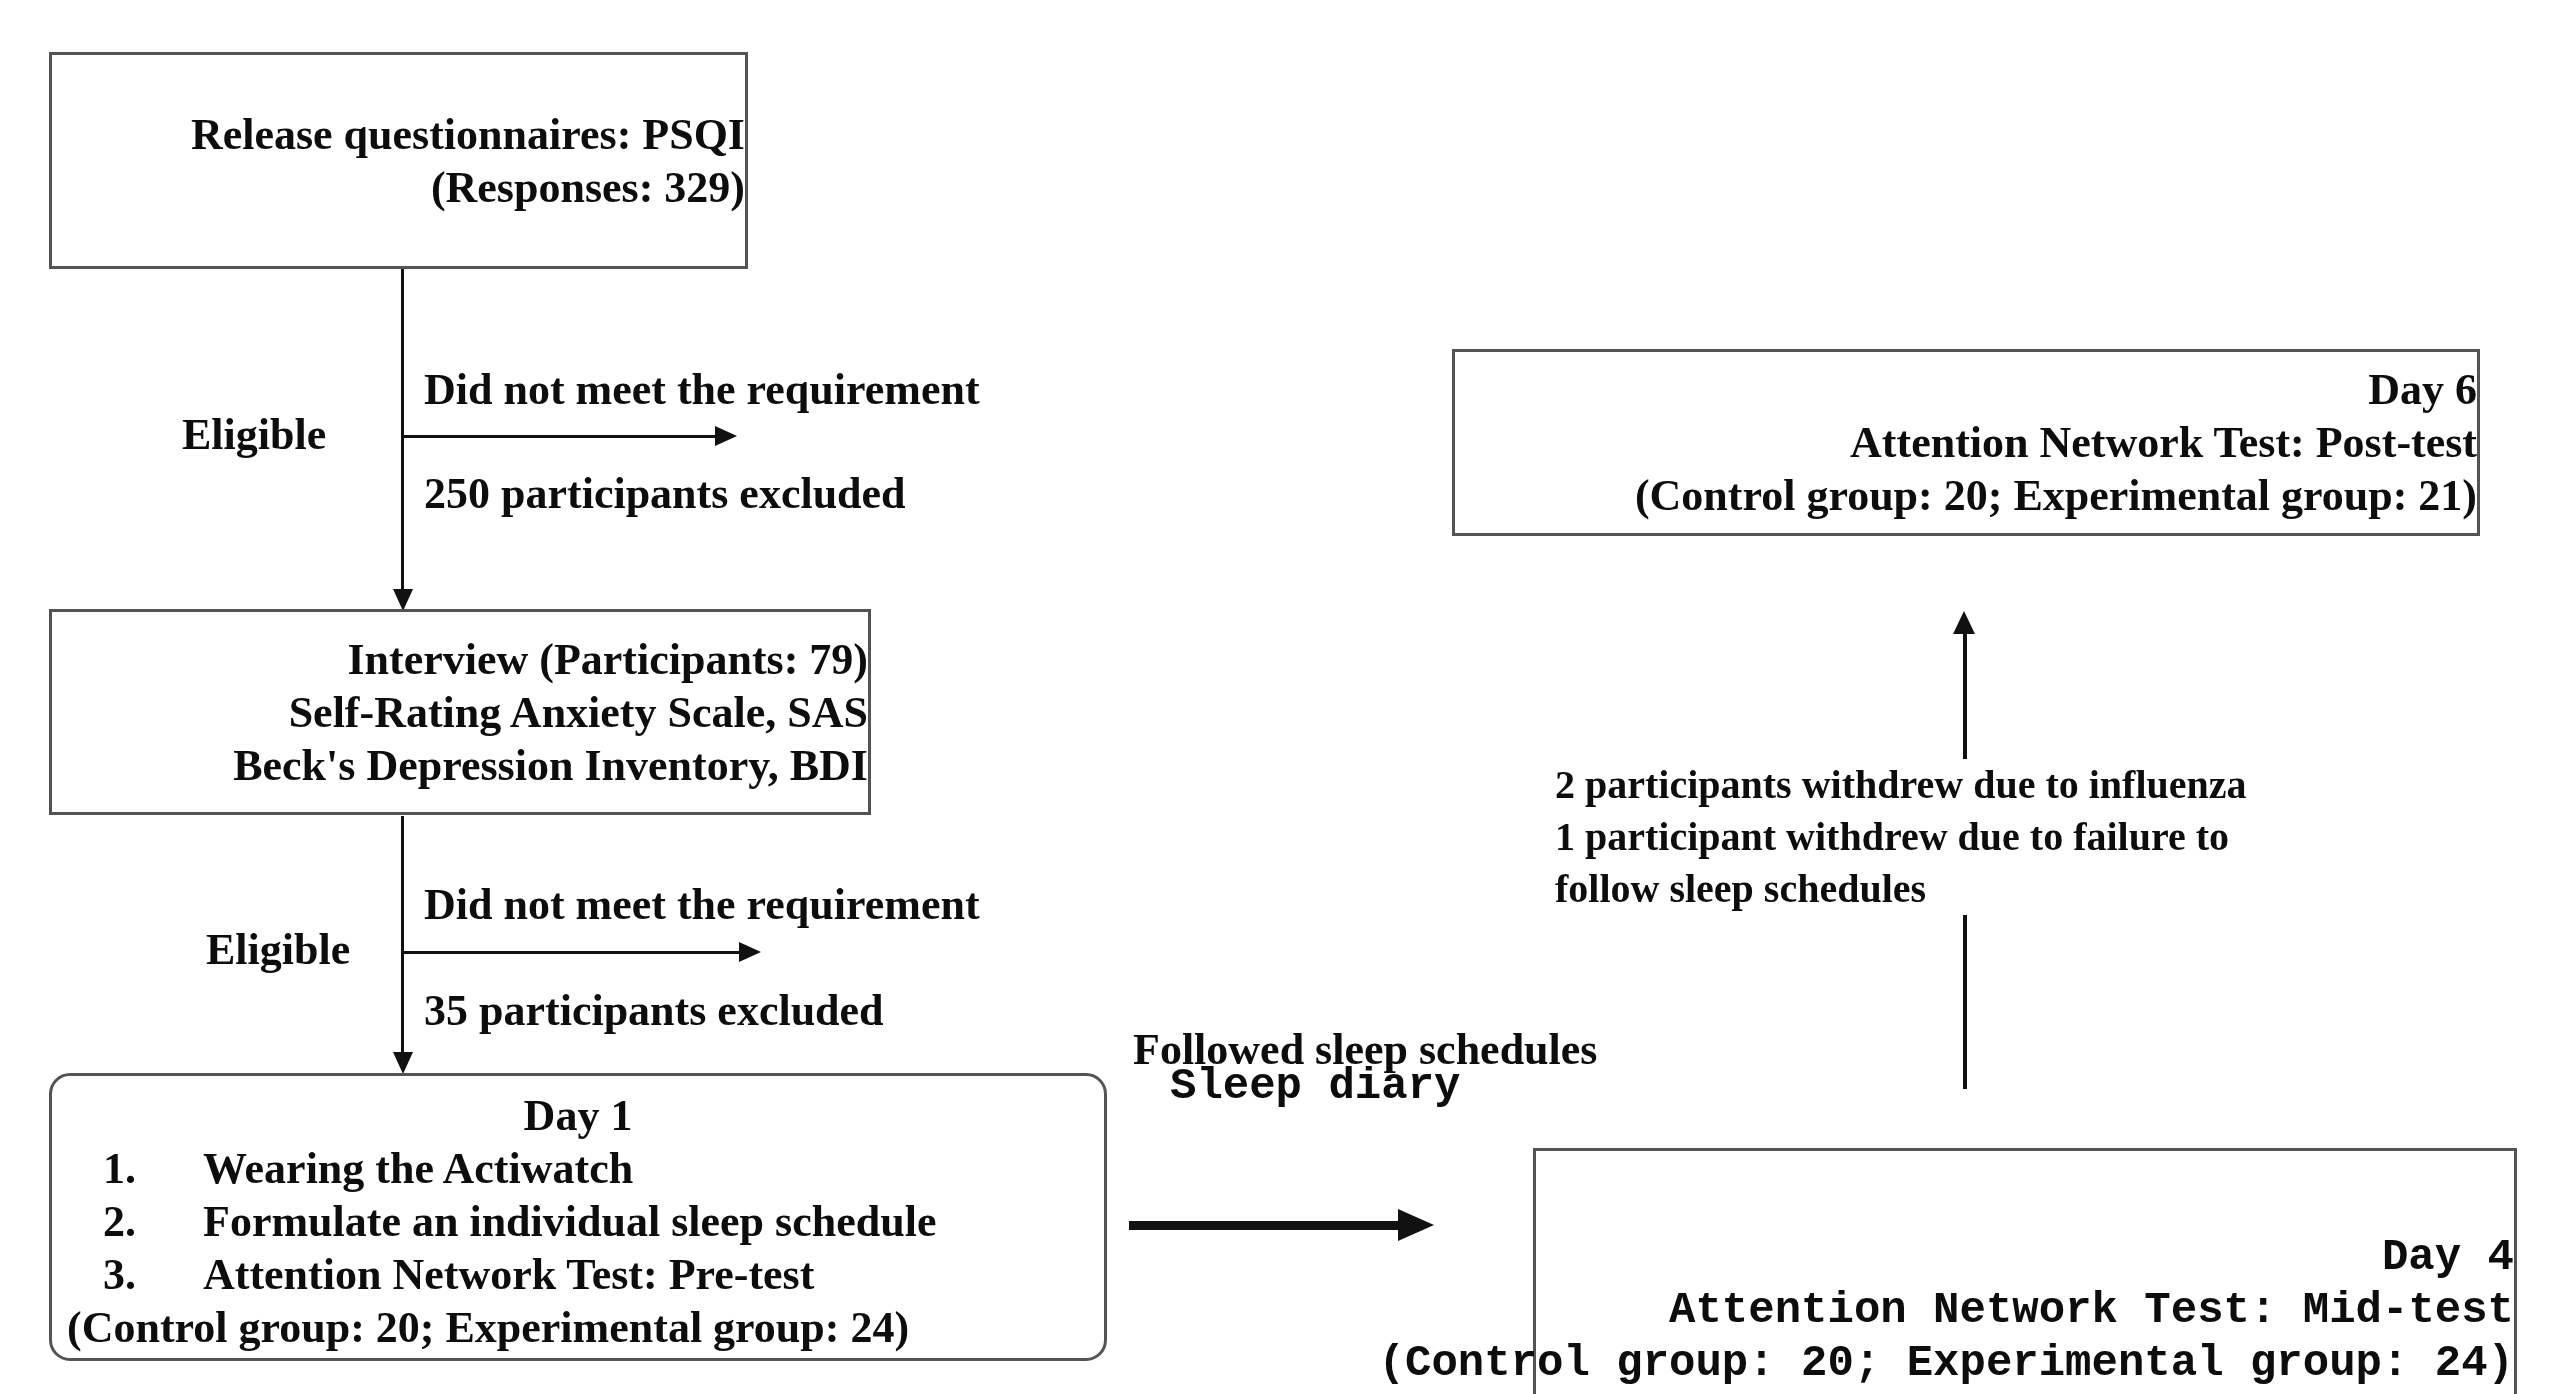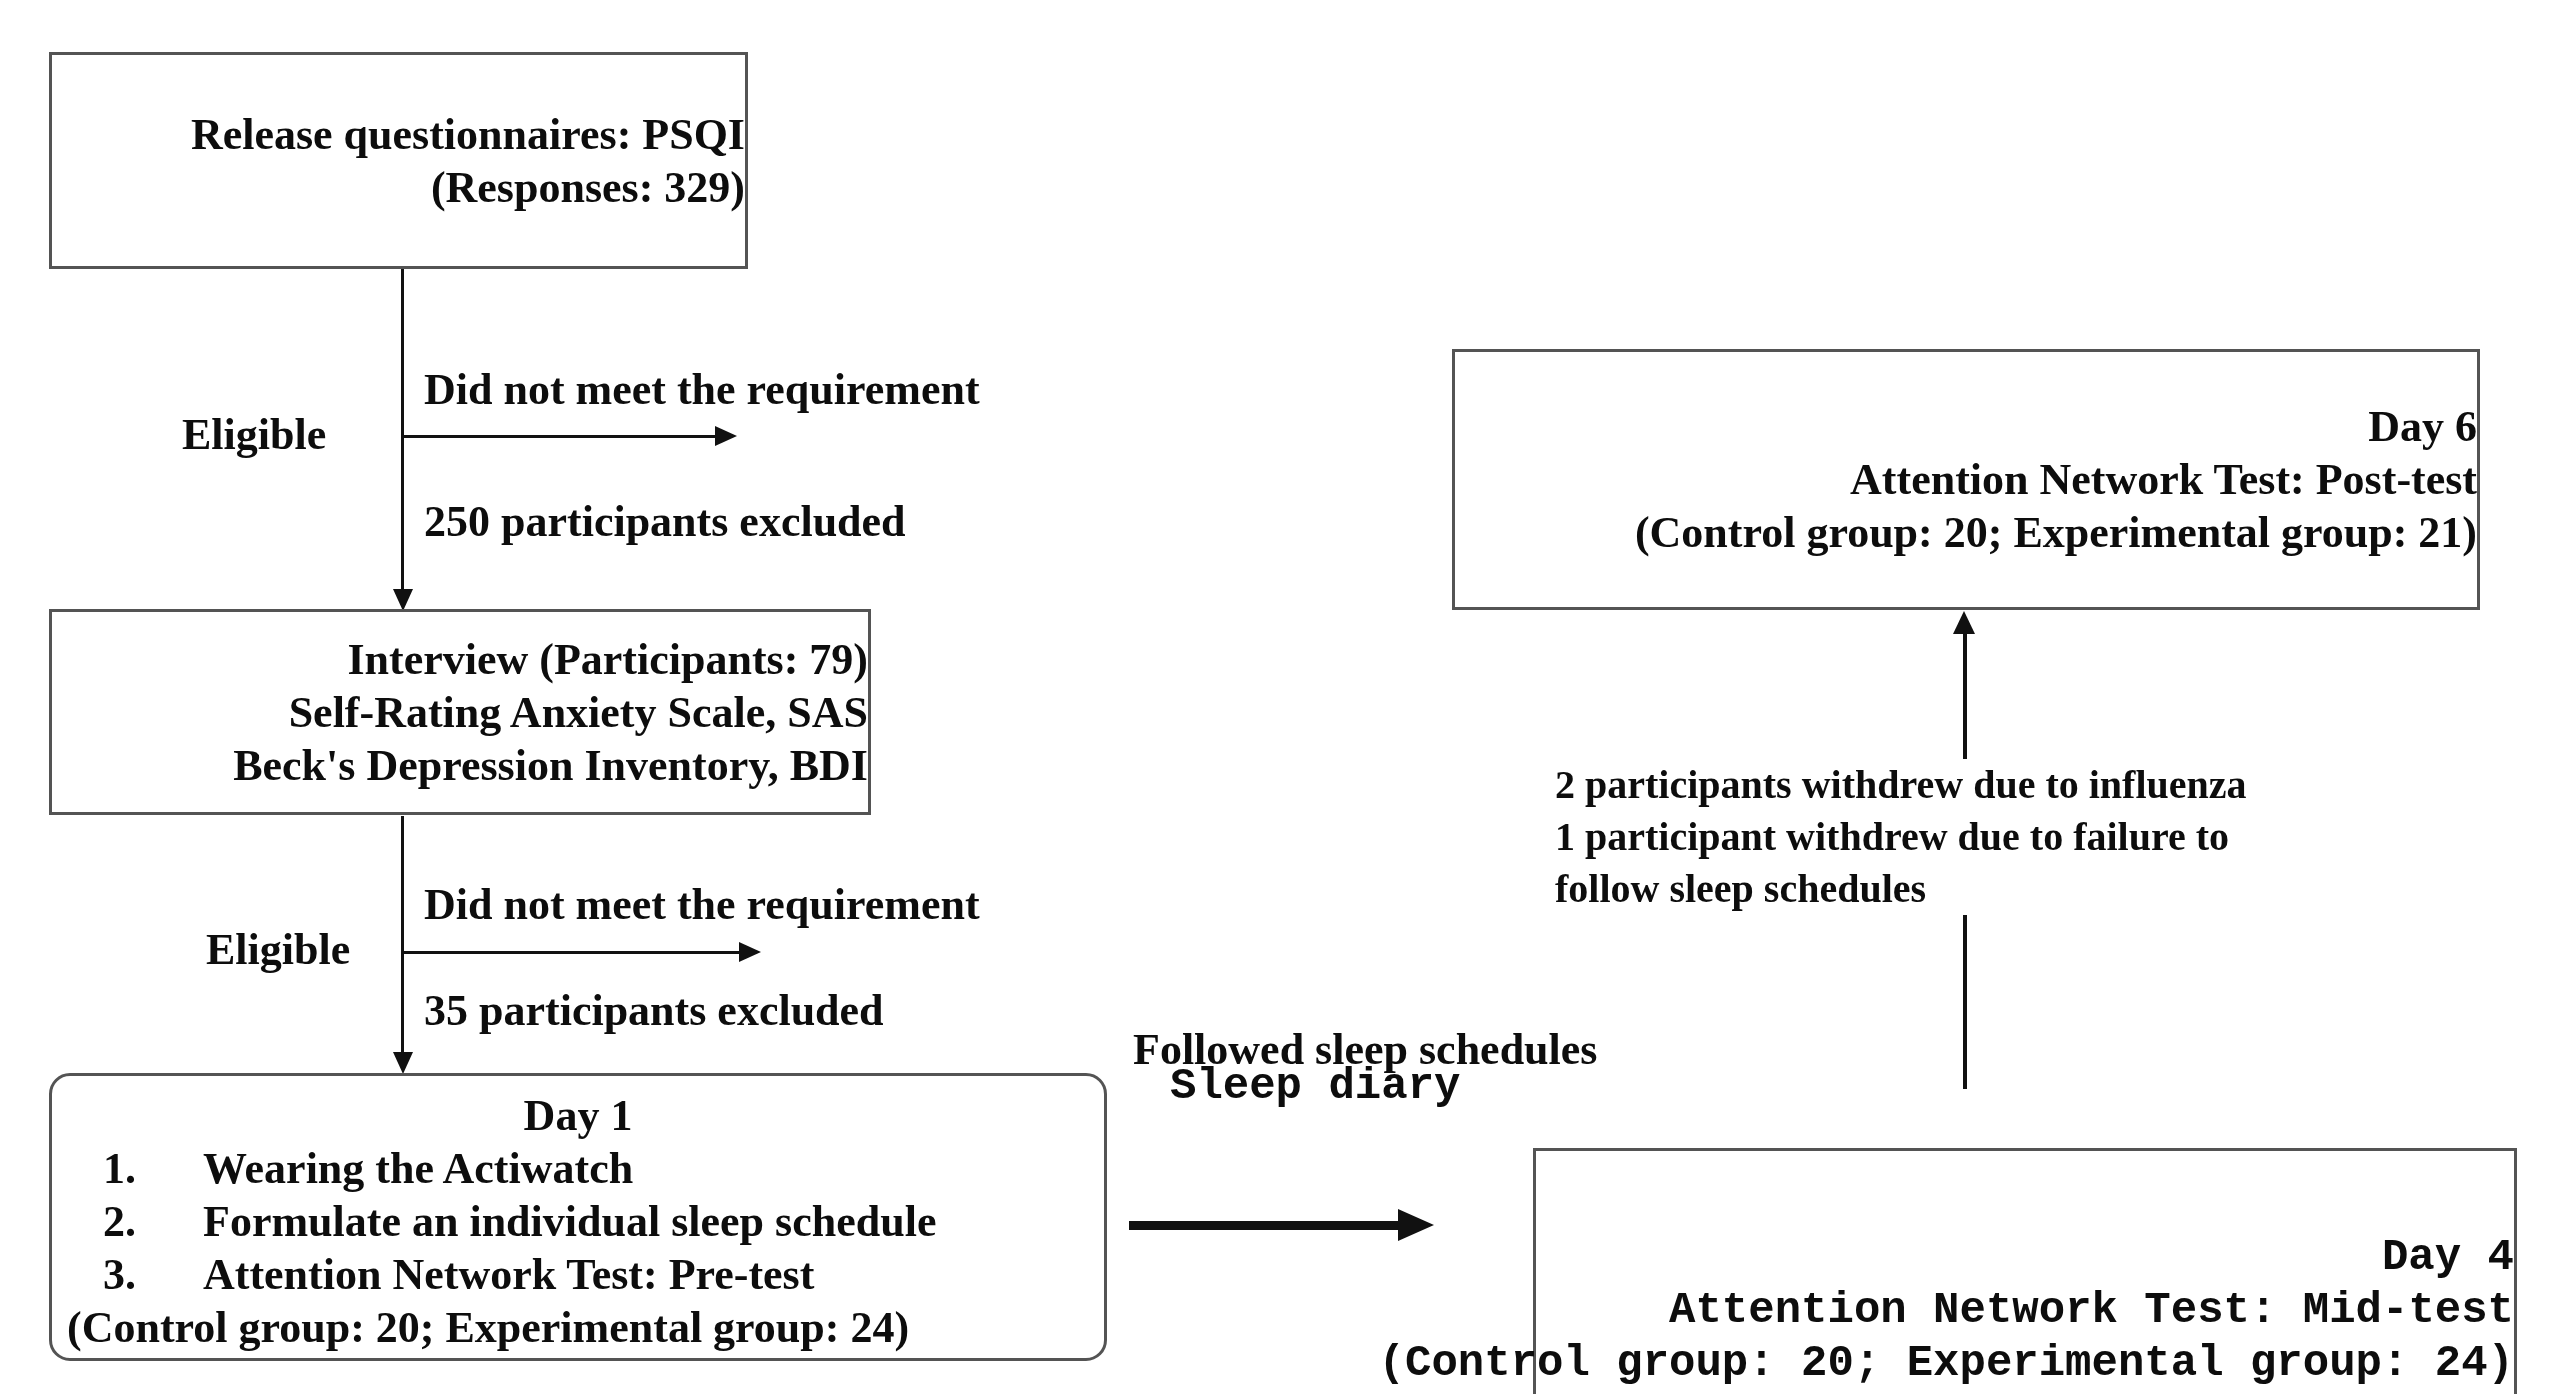--- a/index.html
+++ b/index.html
@@ -74,21 +74,21 @@
     <div class="bline">(Responses: 329)</div>
   </div>
 
   <div class="vline" style="left:401px; top:269px; height:321px;"></div>
   <div class="ah ah-down" style="left:393px; top:589px;"></div>
 
   <div class="hline" style="left:403px; top:435px; width:312px;"></div>
   <div class="ah ah-right" style="left:715px; top:426px;"></div>
   <div class="label" style="left:424px; top:364px;">Did not meet the requirement</div>
   <div class="label" style="left:182px; top:409px;">Eligible</div>
-  <div class="label" style="left:424px; top:468px;margin-top:28px;">250 participants excluded</div>
+  <div class="label" style="left:424px; top:468px;">250 participants excluded</div>
 
   <div class="box" style="left:49px; top:609px; width:822px; height:206px;">
     <div class="bline">Interview (Participants: 79)</div>
     <div class="bline">Self-Rating Anxiety Scale, SAS</div>
     <div class="bline">Beck's Depression Inventory, BDI</div>
   </div>
 
   <div class="vline" style="left:401px; top:816px; height:238px;"></div>
   <div class="ah ah-down" style="left:393px; top:1052px;"></div>
 
@@ -128,20 +128,20 @@
 
   <div class="vline z2" style="left:1963px; top:632px; height:457px; width:3.6px;"></div>
   <div class="ah ah-up z2" style="left:1953px; top:611px;"></div>
 
   <div id="withdrew-block">
     <div>2 participants withdrew due to influenza</div>
     <div>1 participant withdrew due to failure to</div>
     <div>follow sleep schedules</div>
   </div>
 
-  <div class="box" style="left:1452px; top:349px; width:1028px; height:261px;">
+  <div class="box" style="left:1452px; top:349px; width:1028px; height:187px;">
     <div class="bline">Day 6</div>
     <div class="bline">Attention Network Test: Post-test</div>
     <div class="bline">(Control group: 20; Experimental group: 21)</div>
   </div>
 
 </div>
 
 
 </body></html>

